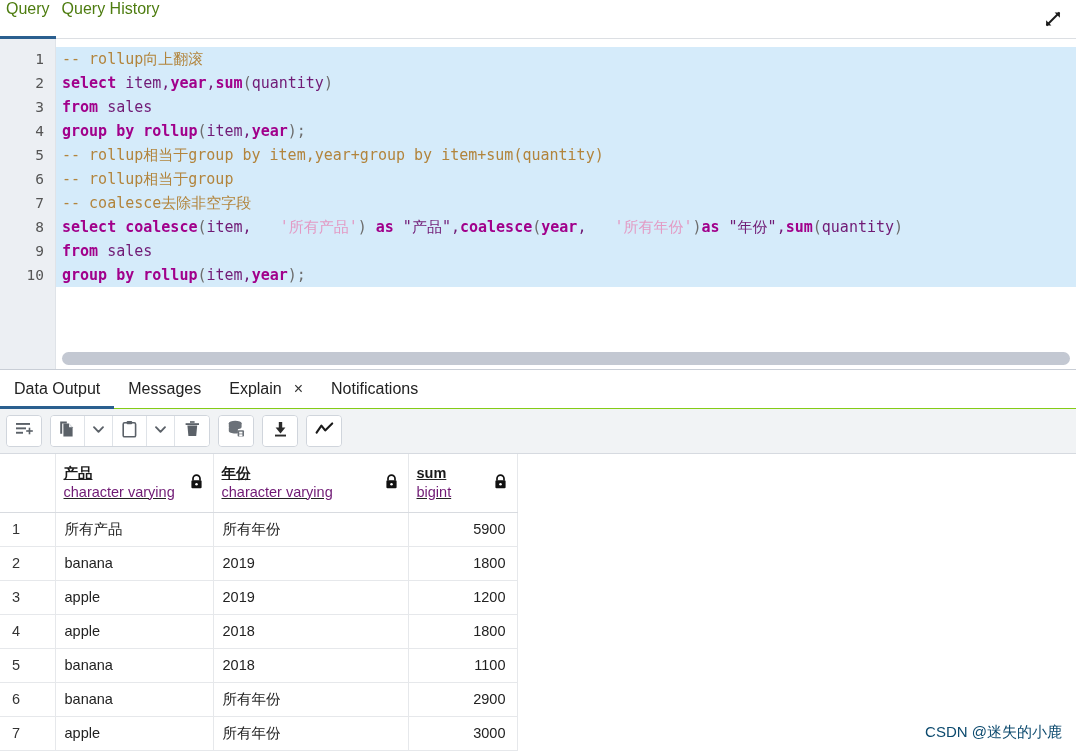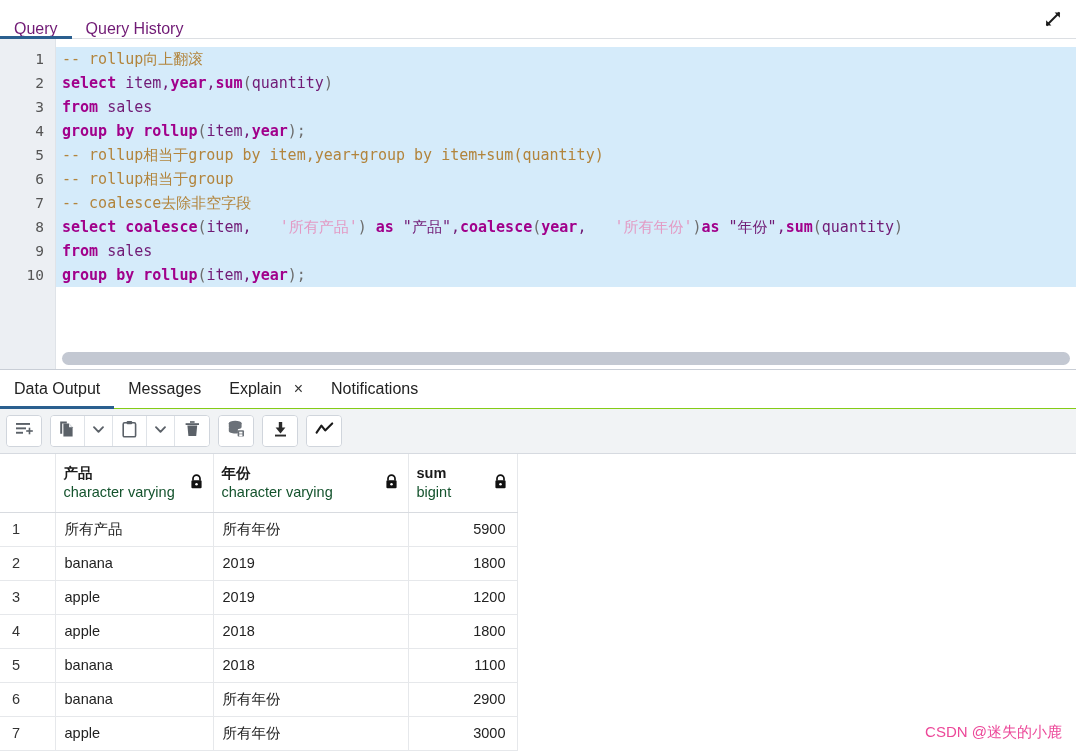--- a/index.html
+++ b/index.html
@@ -11,21 +11,21 @@
     -webkit-font-smoothing:antialiased;
   }
   .app{position:relative;width:1076px;height:754px;display:flex;flex-direction:column;}
 
   
   .tabbar{
     height:38px;flex:0 0 38px;display:flex;align-items:stretch;
     background:#fff;border-bottom:1px solid #dcdfe3;position:relative;
   }
   .tab{
-    display:flex;align-items:flex-end;padding:0 14px;font-size:16px;color:#701a75;
+    display:flex;align-items:flex-start;padding:0 6px;font-size:16px;color:#4d7c0f;
     position:relative;cursor:pointer;white-space:nowrap;
   }
   .tab.active:after{
     content:"";position:absolute;left:0;right:0;bottom:-1px;height:3px;background:#2a5f8f;
   }
   .tab-spacer{flex:1 1 auto;}
   .expand-btn{
     width:46px;display:flex;align-items:center;justify-content:center;cursor:pointer;
   }
 
@@ -100,38 +100,38 @@
 
   
   .grid{flex:1 1 auto;overflow:hidden;position:relative;background:#fff;}
   table.rs{border-collapse:collapse;table-layout:fixed;font-size:14.5px;}
   table.rs th,table.rs td{
     border-right:1px solid #e6e8eb;border-bottom:1px solid #e6e8eb;
     box-sizing:border-box;vertical-align:middle;
   }
   table.rs thead th{
     height:58px;background:#fff;text-align:left;padding:4px 8px;font-weight:normal;
-    border-bottom:1px solid #d8dbe0;position:relative;
+    border-bottom:1px solid #d8dbe0;position:relative;text-decoration:underline;
   }
   th.rownum-h{width:55px;border-right:1px solid #e6e8eb;}
   th.c1{width:158px;}
   th.c2{width:195px;}
   th.c3{width:109px;}
   .colname{font-weight:bold;font-size:14.5px;color:#1b1b1b;line-height:19px;}
-  .coltype{font-size:14.5px;color:#14532d;line-height:19px;}
+  .coltype{font-size:14.5px;color:#701a75;line-height:19px;}
   .lock{position:absolute;right:9px;top:50%;transform:translateY(-50%);}
   td.rownum{
     width:55px;text-align:left;padding:0 0 0 12px;height:34px;color:#333;font-size:14.5px;
     background:#fff;
   }
   td.cell{padding:0 9px;height:34px;color:#222;}
   td.num{text-align:right;padding-right:11px;}
 
   .watermark{
-    position:absolute;right:14px;bottom:12px;color:#ec4899;font-size:15px;
+    position:absolute;right:14px;bottom:12px;color:#0c4a6e;font-size:15px;
     pointer-events:none;user-select:none;
   }
 </style>
 </head>
 <body>
 
 <div class="app">
 
   <div class="tabbar">
     <div class="tab active">

